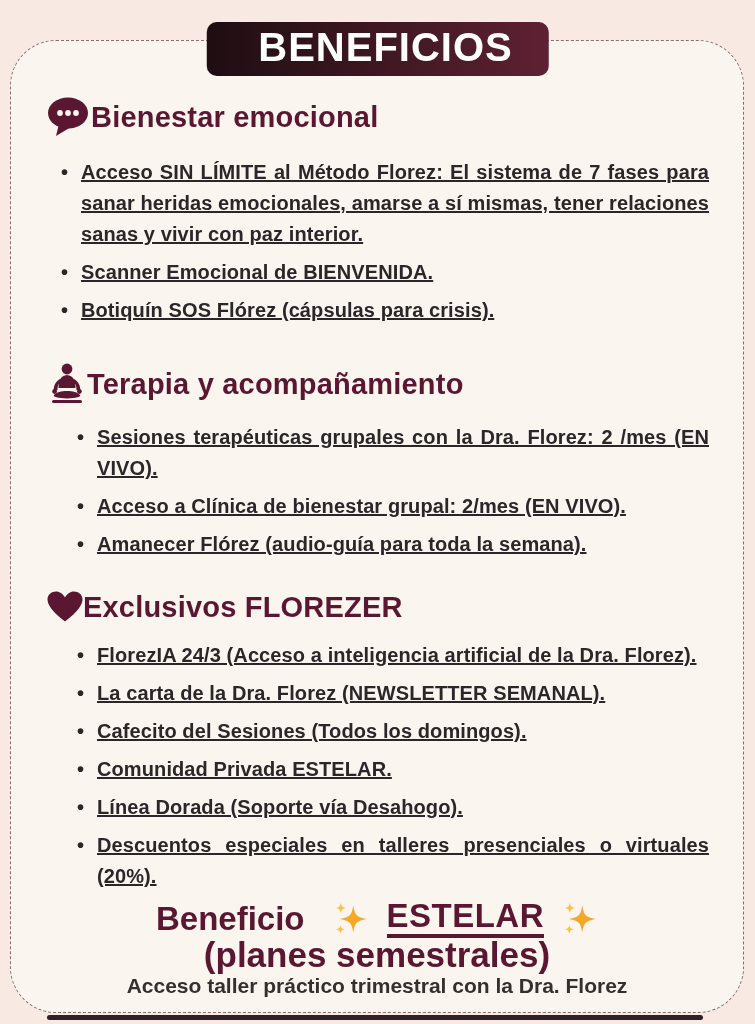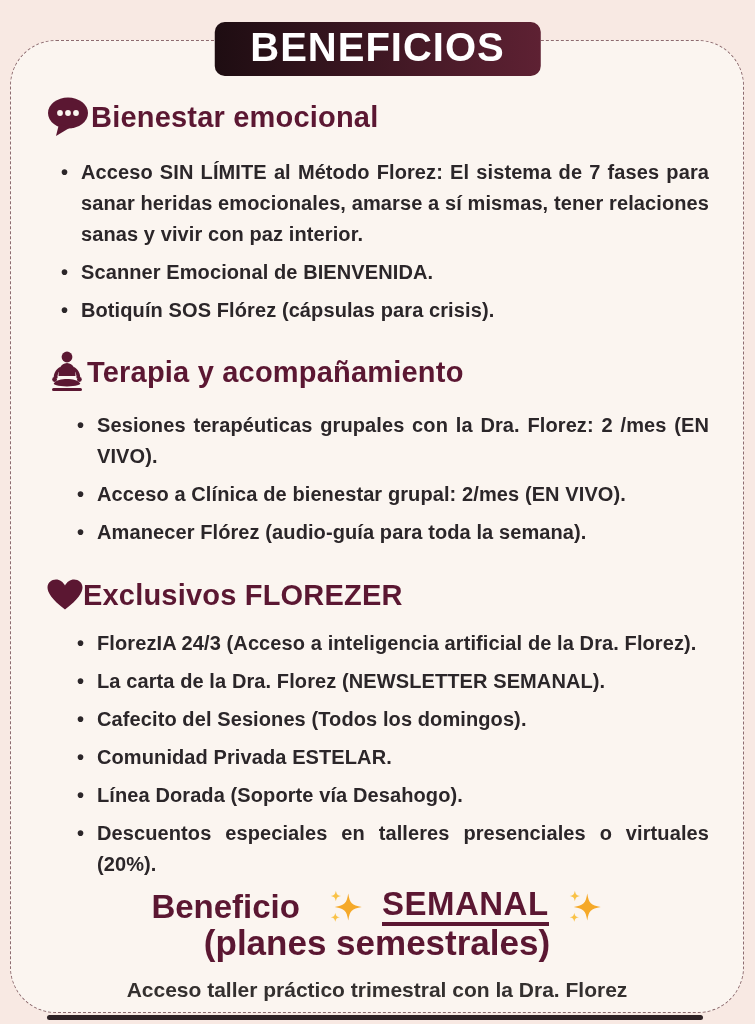--- a/index.html
+++ b/index.html
@@ -29,21 +29,21 @@
     padding:56px 0 0 0;
   }
   .badge{
     position:absolute;
     top:22px; left:50%; transform:translateX(-50%);
     background:linear-gradient(90deg,var(--badge-dark) 0%,var(--badge-light) 100%);
     color:#ffffff;
     font-size:40px;
     font-weight:800;
     letter-spacing:1px;
-    padding:3px 36px 6px 36px;
+    padding:3px 36px 6px 52px;
     border-radius:10px;
     z-index:3;
     white-space:nowrap;
     text-align:center;
   }
   .section-heading{
     display:flex;
     align-items:center;
     margin-left:36px;
     color:var(--maroon);
@@ -75,22 +75,23 @@
     width:16px;
     flex:0 0 16px;
     text-align:left;
     margin-right:4px;
   }
   ul.benefits .txt{
     flex:1;
     text-align:justify;
     text-justify:inter-word;
     letter-spacing:0.1px;
-  }
-  .section-2{margin-top:24px;}
+    text-decoration:underline;
+  }
+  .section-2{margin-top:36px;}
   .section-3{margin-top:28px;}
   .footer{
     margin-top:2px;
     text-align:center;
   }
   .estelar-line{
     display:flex;
     align-items:center;
     justify-content:center;
     gap:18px;
@@ -113,21 +114,21 @@
     color:var(--maroon);
     font-size:35px;
     font-weight:800;
     line-height:34px;
   }
   .footer-note{
     color:#34302f;
     font-size:21px;
     font-weight:700;
     line-height:24px;
-    margin-top:18px;
+    margin-top:2px;
   }
   .bottom-bar{
     position:absolute;
     left:47px;
     width:656px;
     bottom:4px;
     height:5px;
     border-radius:3px;
     background:var(--bar);
     z-index:2;
@@ -241,21 +242,21 @@
   <div class="footer">
     <div class="estelar-line">
       <span class="estelar-prefix">Beneficio</span>
       <span class="sparkle">
         <svg width="36" height="36" viewBox="0 0 32 32">
           <path d="M18 4 C19.6 13 21 14.4 30 16 C21 17.6 19.6 19 18 28 C16.4 19 15 17.6 6 16 C15 14.4 16.4 13 18 4 Z" fill="#f5a929"></path>
           <path d="M7 1.5 C7.8 5 8.2 5.4 11.7 6.2 C8.2 7 7.8 7.4 7 10.9 C6.2 7.4 5.8 7 2.3 6.2 C5.8 5.4 6.2 5 7 1.5 Z" fill="#f9c247"></path>
           <path d="M6.5 21 C7.2 24 7.6 24.4 10.6 25.1 C7.6 25.8 7.2 26.2 6.5 29.2 C5.8 26.2 5.4 25.8 2.4 25.1 C5.4 24.4 5.8 24 6.5 21 Z" fill="#f9c247"></path>
         </svg>
       </span>
-      <span class="uword">SEMANAL</span>
+      <span class="uword">ESTELAR</span>
       <span class="sparkle">
         <svg width="36" height="36" viewBox="0 0 32 32">
           <path d="M18 4 C19.6 13 21 14.4 30 16 C21 17.6 19.6 19 18 28 C16.4 19 15 17.6 6 16 C15 14.4 16.4 13 18 4 Z" fill="#f5a929"></path>
           <path d="M7 1.5 C7.8 5 8.2 5.4 11.7 6.2 C8.2 7 7.8 7.4 7 10.9 C6.2 7.4 5.8 7 2.3 6.2 C5.8 5.4 6.2 5 7 1.5 Z" fill="#f9c247"></path>
           <path d="M6.5 21 C7.2 24 7.6 24.4 10.6 25.1 C7.6 25.8 7.2 26.2 6.5 29.2 C5.8 26.2 5.4 25.8 2.4 25.1 C5.4 24.4 5.8 24 6.5 21 Z" fill="#f9c247"></path>
         </svg>
       </span>
     </div>
     <div class="footer-subtitle">(planes semestrales)</div>
     <div class="footer-note">Acceso taller práctico trimestral con la Dra. Florez</div>

